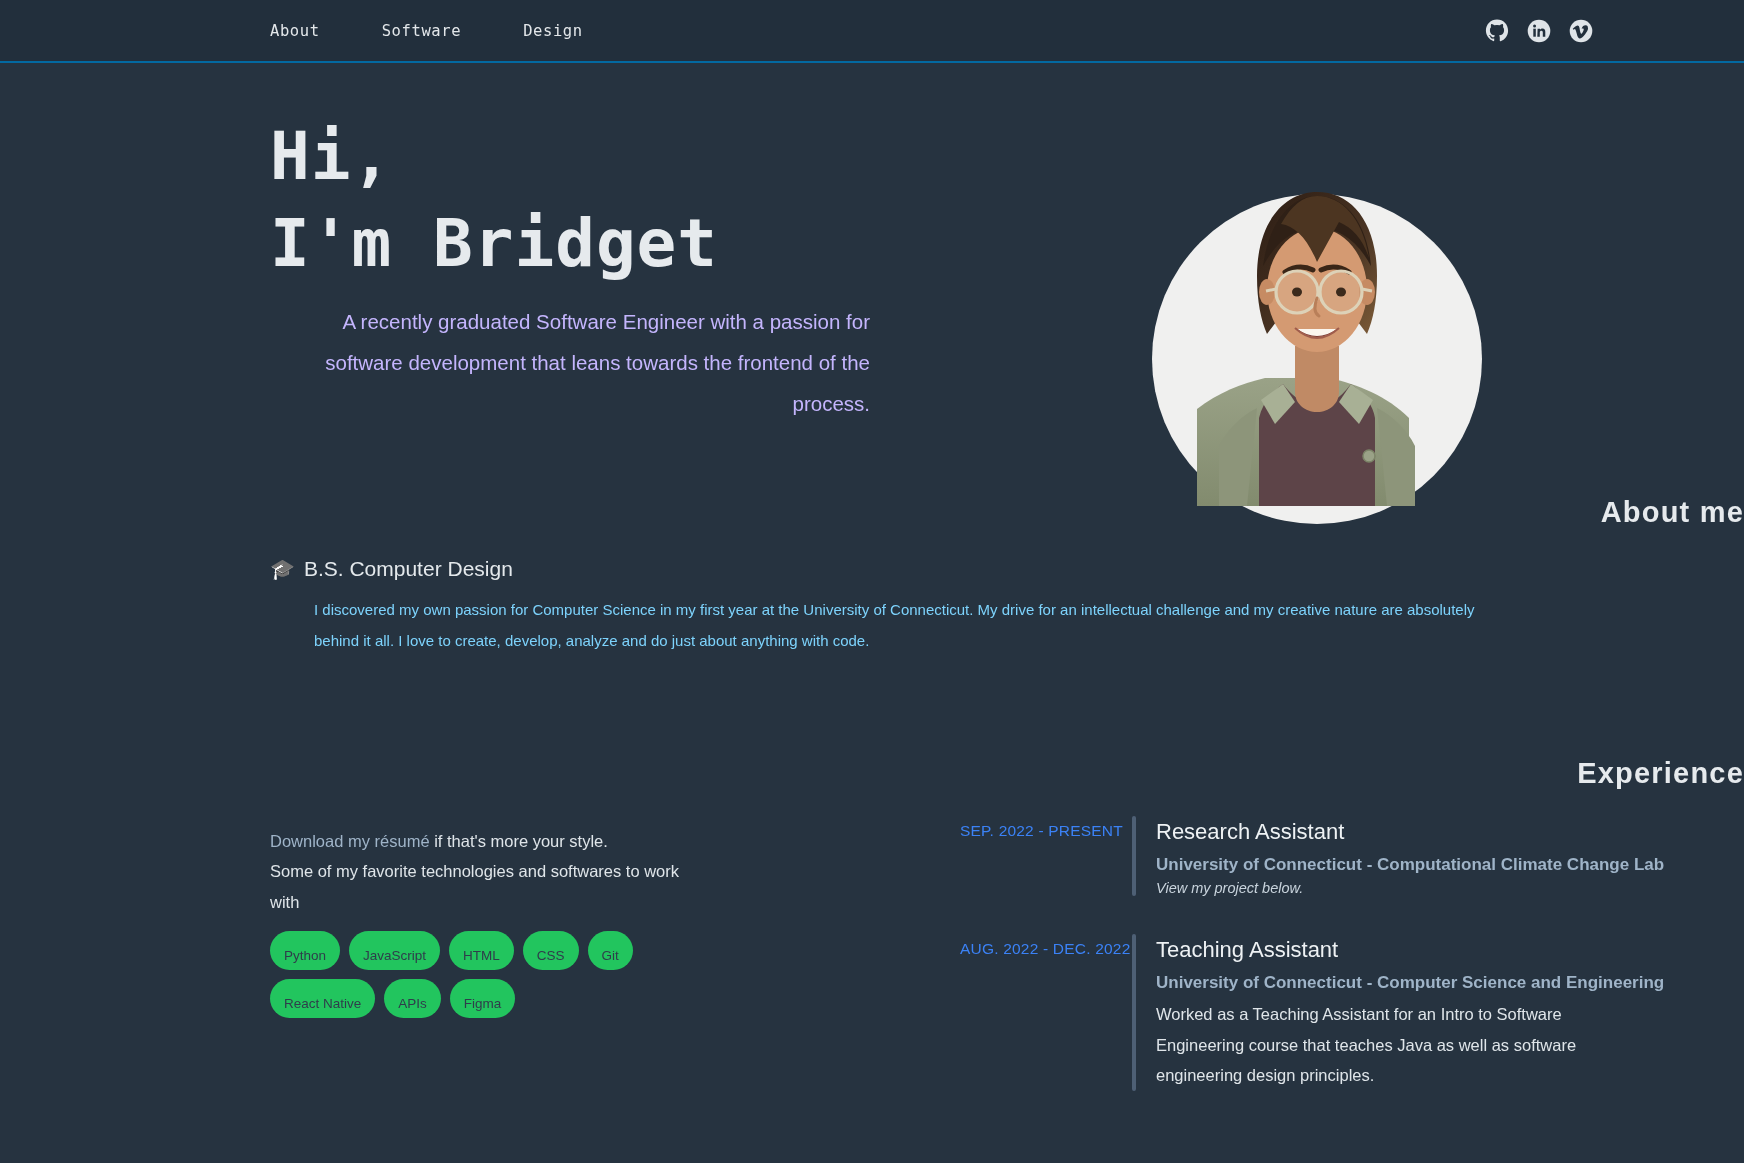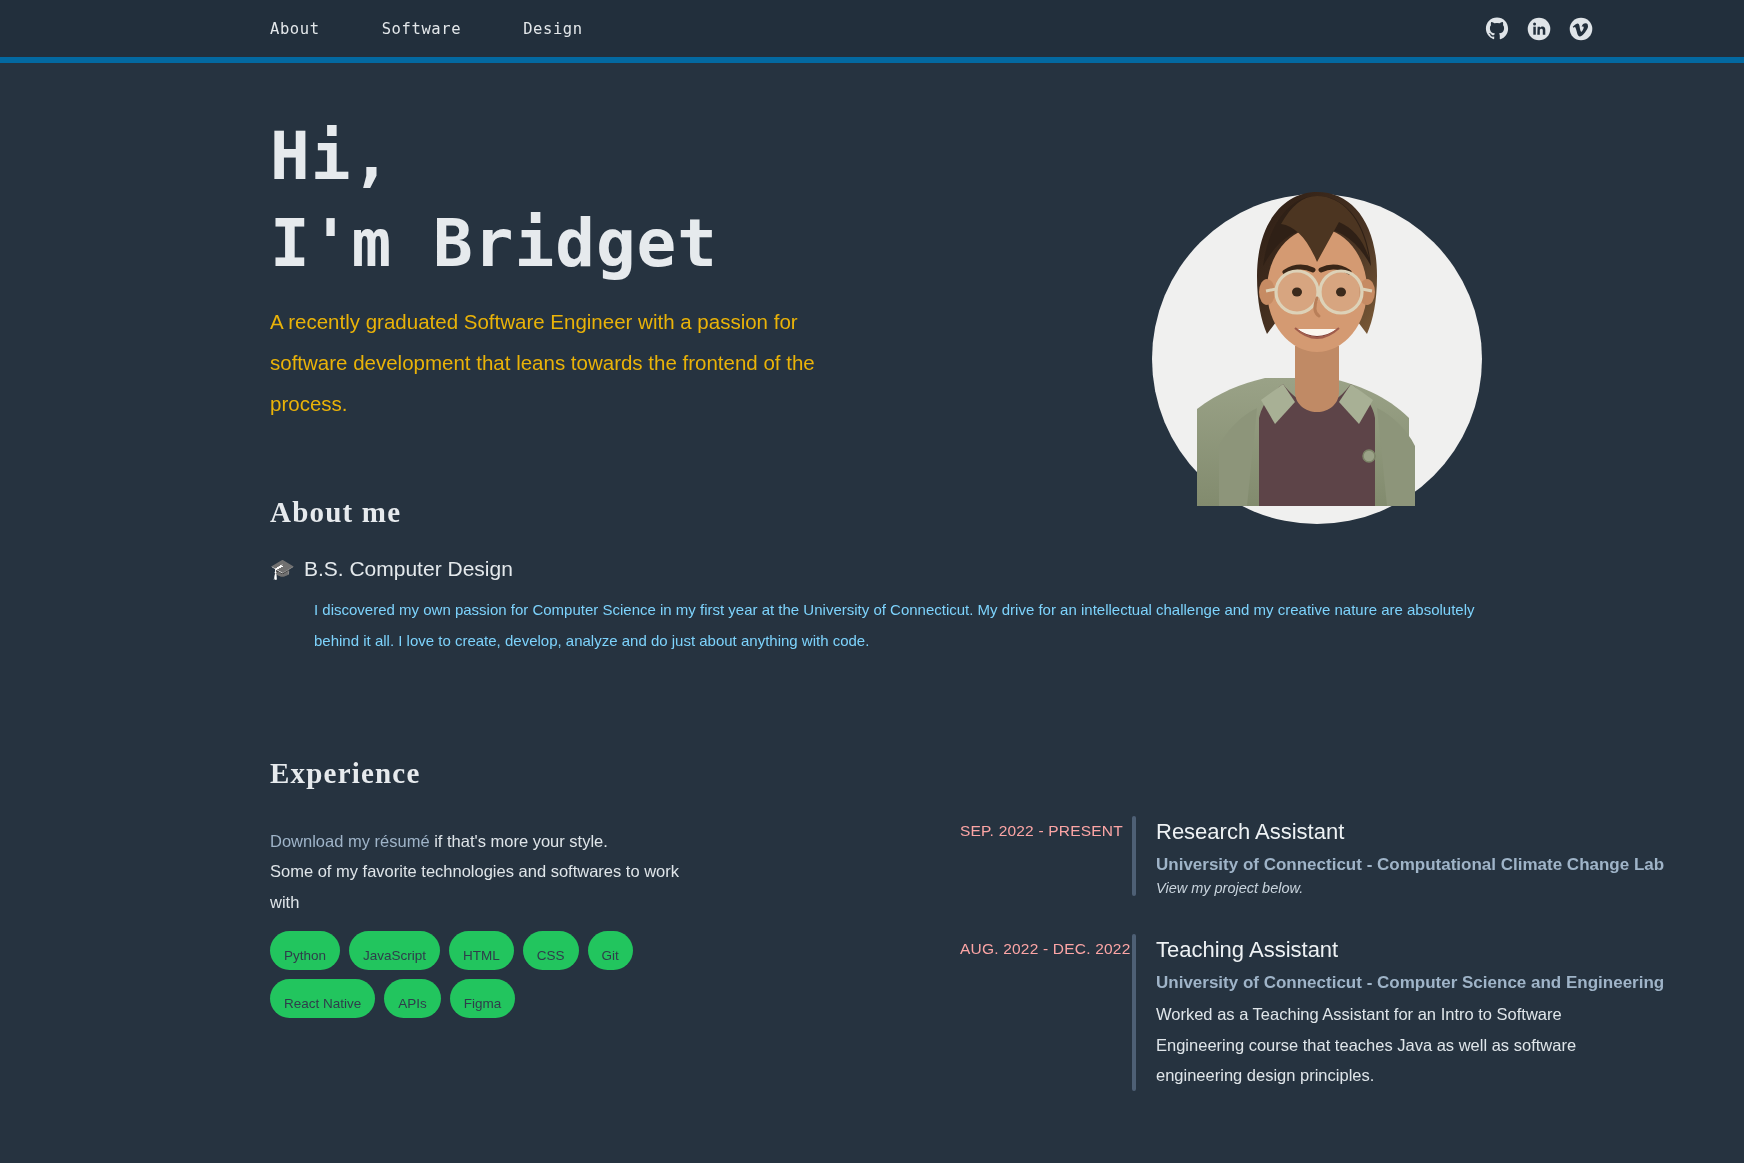--- a/index.html
+++ b/index.html
@@ -11,21 +11,21 @@
   }
   body { position:relative; }
 
   
   .navbar {
     height:63px;
     background:#222f3c;
     display:flex;
     align-items:center;
     padding:0 26px 0 270px;
-    border-bottom:6px solid #0369a1;
+    border-bottom:2px solid #0369a1;
     position:relative;
   }
   .nav-links { display:flex; align-items:center; gap:0; }
   .nav-link {
     font-family:"DejaVu Sans Mono", monospace;
     font-size:15.5px;
     color:#e3e7ea;
     letter-spacing:0.6px;
     text-decoration:none;
     margin-right:62px;
@@ -59,23 +59,24 @@
     font-size:66px;
     line-height:1.32;
     color:#e6eaed;
     letter-spacing:1px;
     white-space:pre;
   }
   .hero-sub {
     margin-top:14px;
     font-size:20.5px;
     line-height:2.0;
-    color:#eab308;
+    color:#c4b5fd;
     max-width:600px;
     font-weight:300;
+    text-align:right;
   }
 
   .avatar-wrap {
     position:absolute;
     top:93px; right:262px;
     width:330px; height:358px;
   }
   .avatar-ring {
     position:absolute;
     left:0; top:38px;
@@ -87,25 +88,26 @@
     position:absolute;
     left:45px; top:0px;
     width:240px; height:350px;
     overflow:hidden;
   }
   .avatar-photo svg { display:block; width:240px; height:350px; }
 
   
   .section { margin-top:0; }
   .sec-head {
-    font-family:Liberation Serif, serif;
+    font-family:Liberation Sans, sans-serif;
     font-weight:bold;
     font-size:29px;
     letter-spacing:1.2px;
     color:#e6eaed;
+    text-align:right;
   }
 
   
   .about { margin-top:72px; }
   .about-degree {
     margin-top:28px;
     font-size:21px;
     color:#e4e9ec;
     font-weight:300;
     display:flex;
@@ -166,21 +168,21 @@
 
   .exp-right { flex:1; }
   .exp-item { display:flex; margin-bottom:38px; }
   .exp-date {
     width:172px;
     flex:0 0 172px;
     text-align:right;
     padding-right:21px;
     padding-top:6px;
     font-size:15.5px;
-    color:#fca5a5;
+    color:#3b82f6;
     font-weight:300;
     letter-spacing:0.2px;
     white-space:nowrap;
   }
   .exp-rule {
     width:4px;
     flex:0 0 4px;
     background:#4e6075;
     border-radius:3px;
     margin-right:20px;

